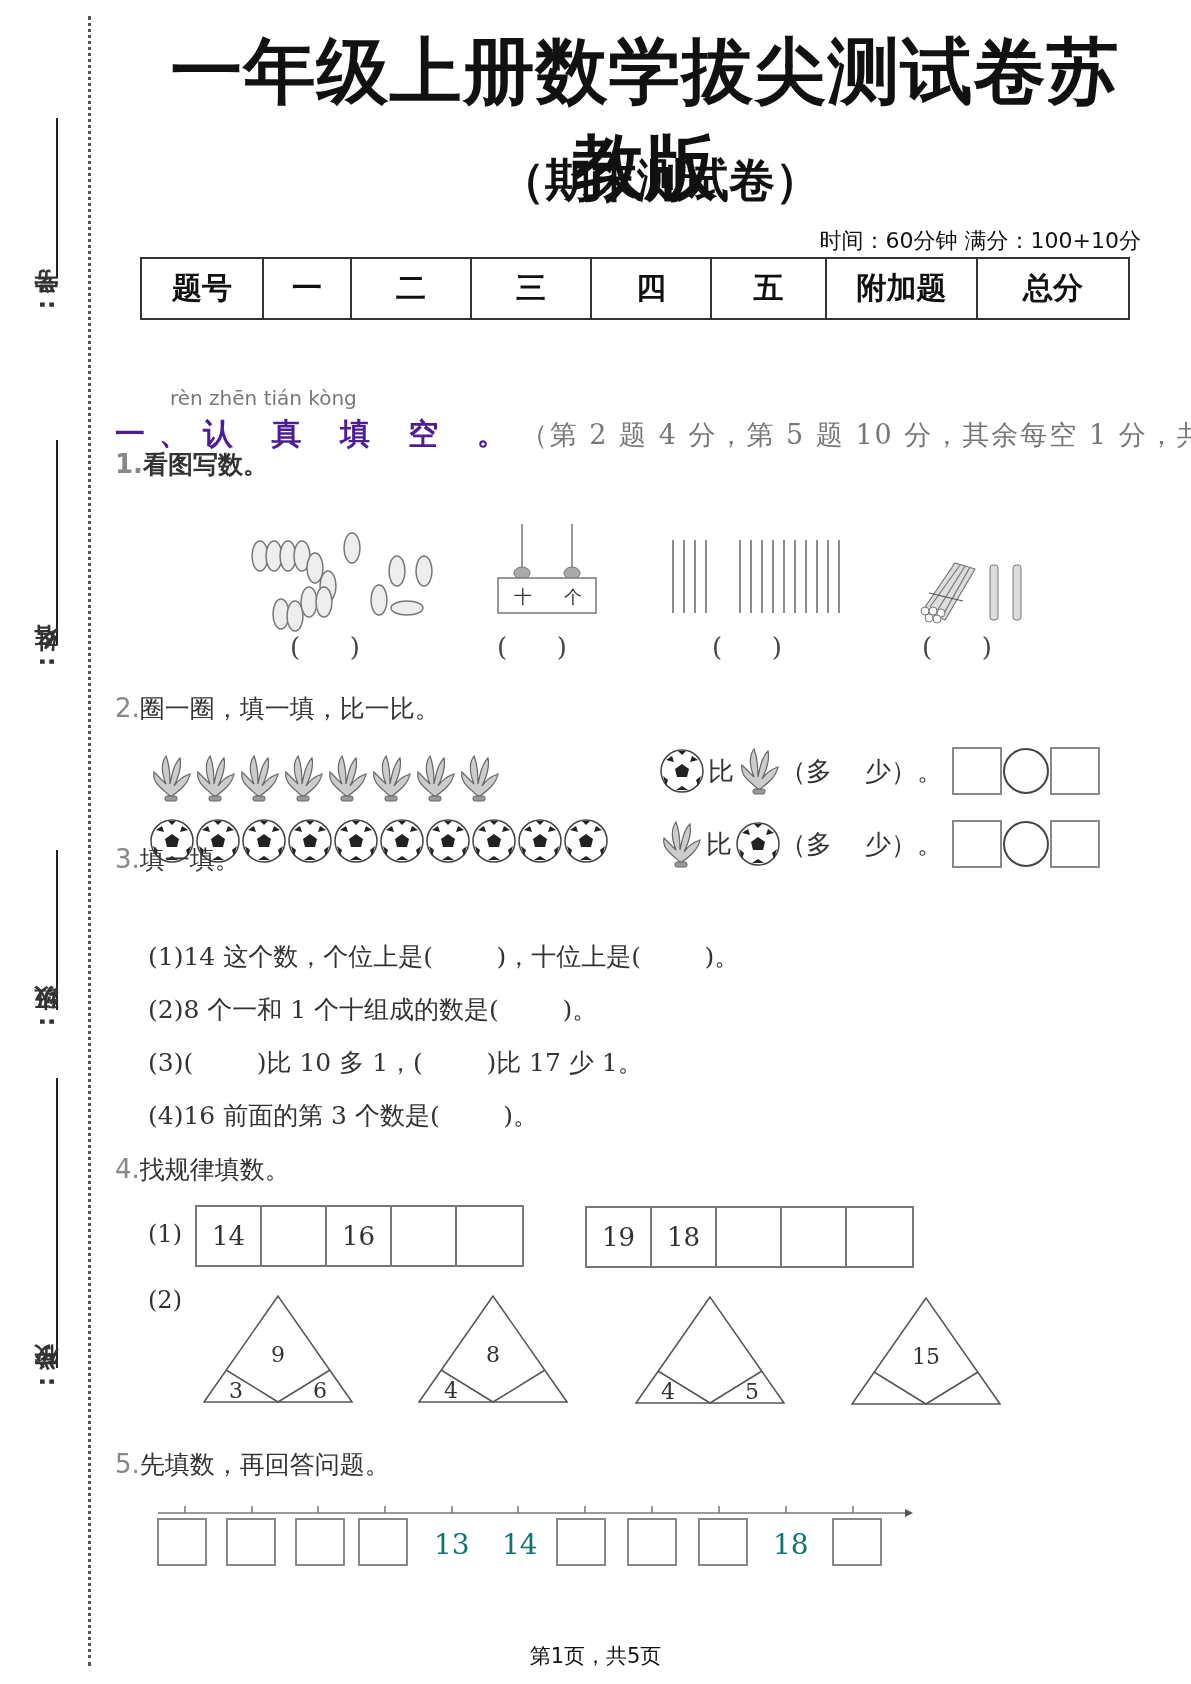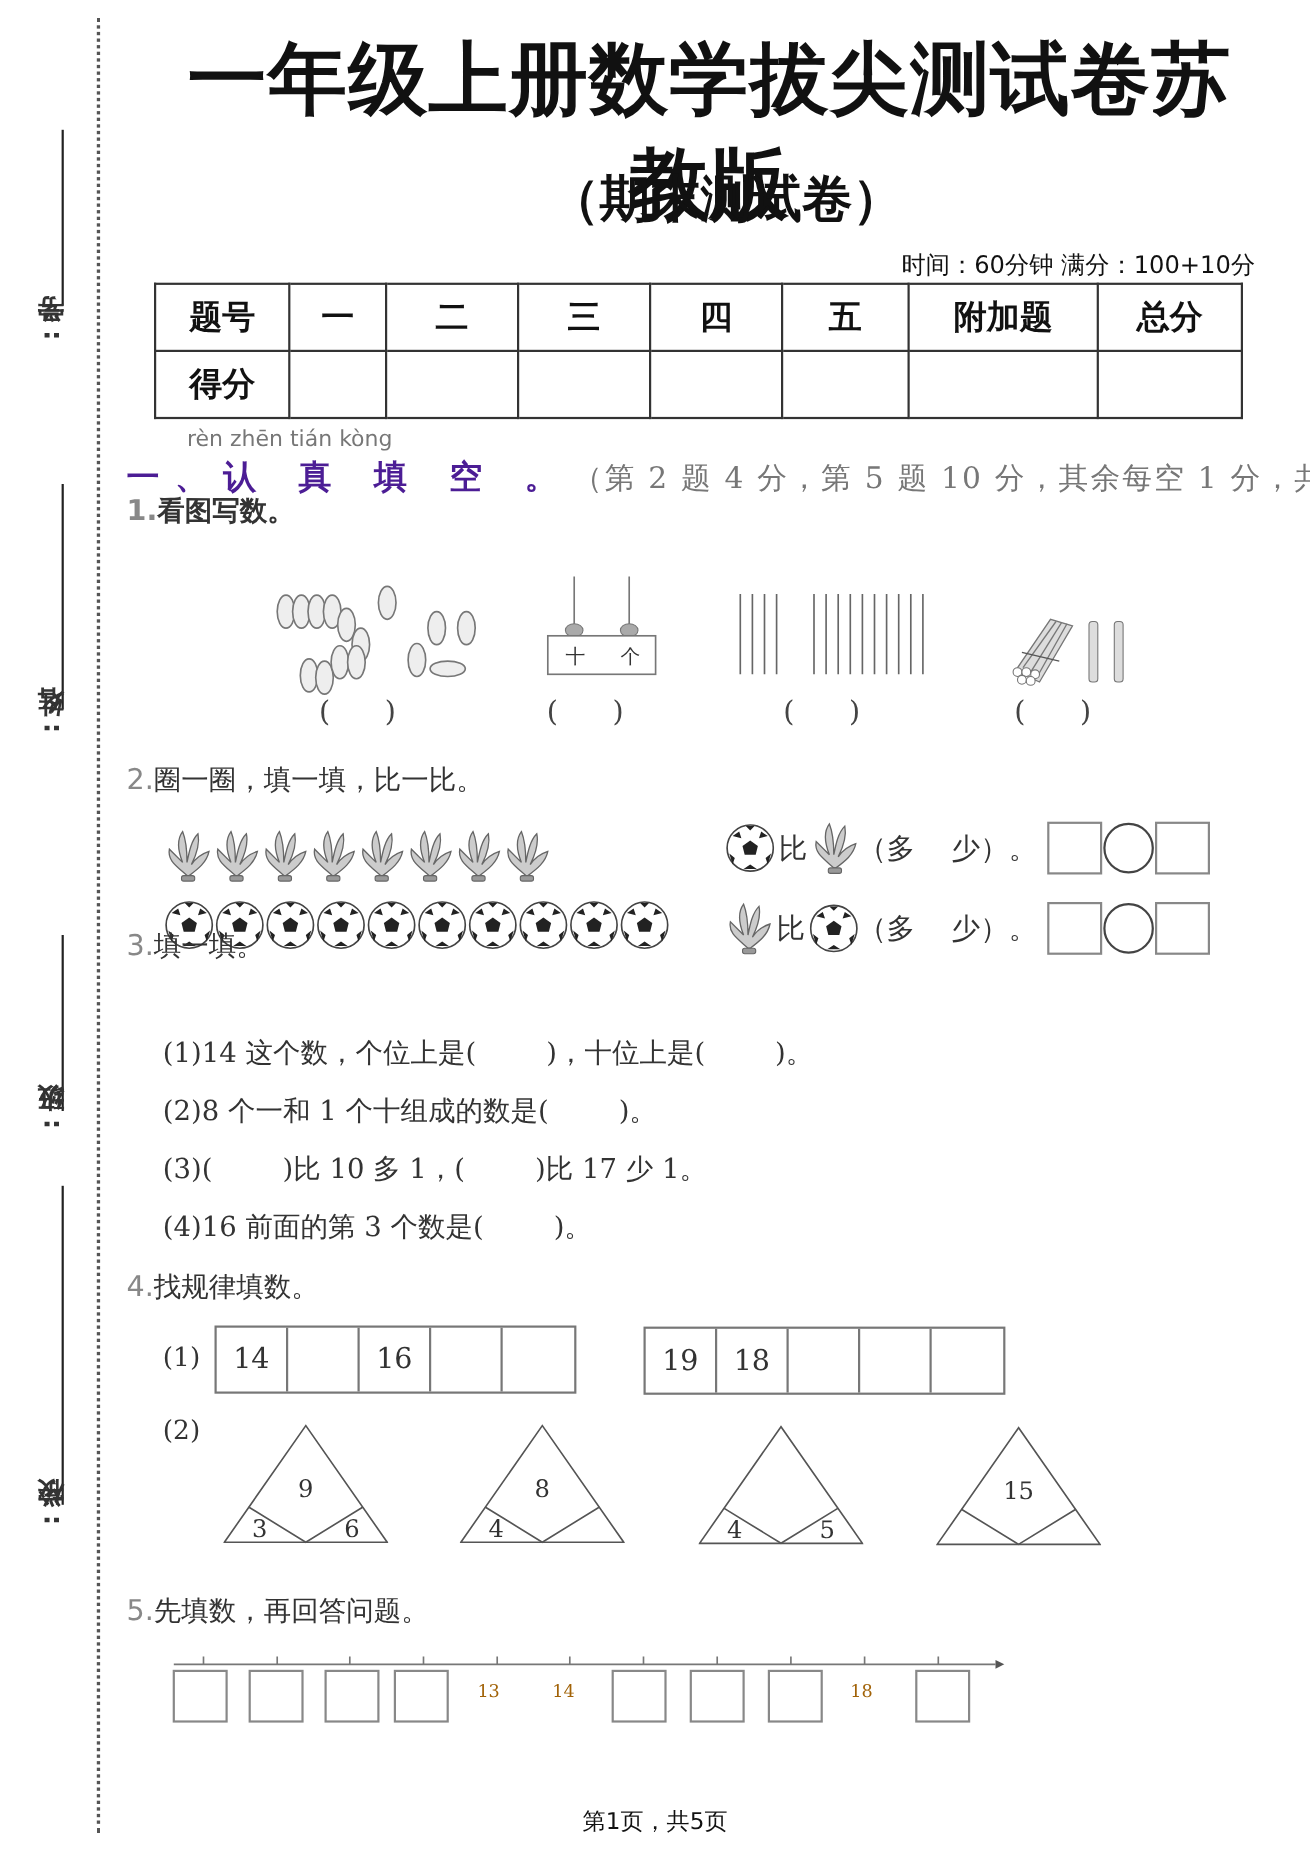--- a/index.html
+++ b/index.html
@@ -36,21 +36,21 @@
 
   .seq { position: absolute; display: flex; height: 62px; border: 2px solid #777; }
   .seq .cell { width: 65px; height: 58px; border-right: 2px solid #777; display: flex; align-items: center; justify-content: center; font-size: 26px; color: #333; }
   .seq .cell:last-child { border-right: none; }
   .sublabel { position: absolute; font-size: 24px; color: #333; }
 
   .tri { position: absolute; width: 150px; height: 110px; }
   .tri-num { position: absolute; font-size: 22px; color: #333; text-align: center; width: 40px; }
 
   .nl-box { position: absolute; width: 50px; height: 48px; border: 2px solid #888; top: 1518px; }
-  .nl-num { position: absolute; top: 1528px; font-size: 16px; color: #a16207; }
+  .nl-num { position: absolute; top: 1528px; font-size: 28px; color: #0f766e; }
 
   .footer { position: absolute; left: 0; width: 1191px; top: 1642px; text-align: center; font-family: "DejaVu Sans", sans-serif; font-size: 21px; color: #111; }
 </style>
 </head>
 <body>
 
 <div class="dashline"></div>
 
 <div class="side-line" style="top:118px;height:160px;"></div>
 <div class="side-label" style="top:298px;">学号:</div>
@@ -70,32 +70,22 @@
 
 <table class="score">
   <tbody>
       <tr>
     <td style="width:122px">题号</td>
     <td style="width:88px">一</td>
     <td style="width:120px">二</td>
     <td style="width:120px">三</td>
     <td style="width:120px">四</td>
     <td style="width:115px">五</td>
-    <td style="width:172px">附加题</td>
+    <td style="width:151px">附加题</td>
     <td>总分</td>
-  </tr>
-  <tr>
-    <td>得分</td>
-    <td></td>
-    <td></td>
-    <td></td>
-    <td></td>
-    <td></td>
-    <td></td>
-    <td></td>
   </tr>
 </tbody>
   </table>
 
 <div class="pinyin">rèn zhēn tián kòng</div>
 <div class="section-head">
   <span class="big">一、认 真 填 空 。</span><span class="note">（第 2 题 4 分，第 5 题 10 分，其余每空 1 分，共 38 分）</span>
 </div>
 
 <div class="q-title" style="top:448px;font-weight:bold;">

